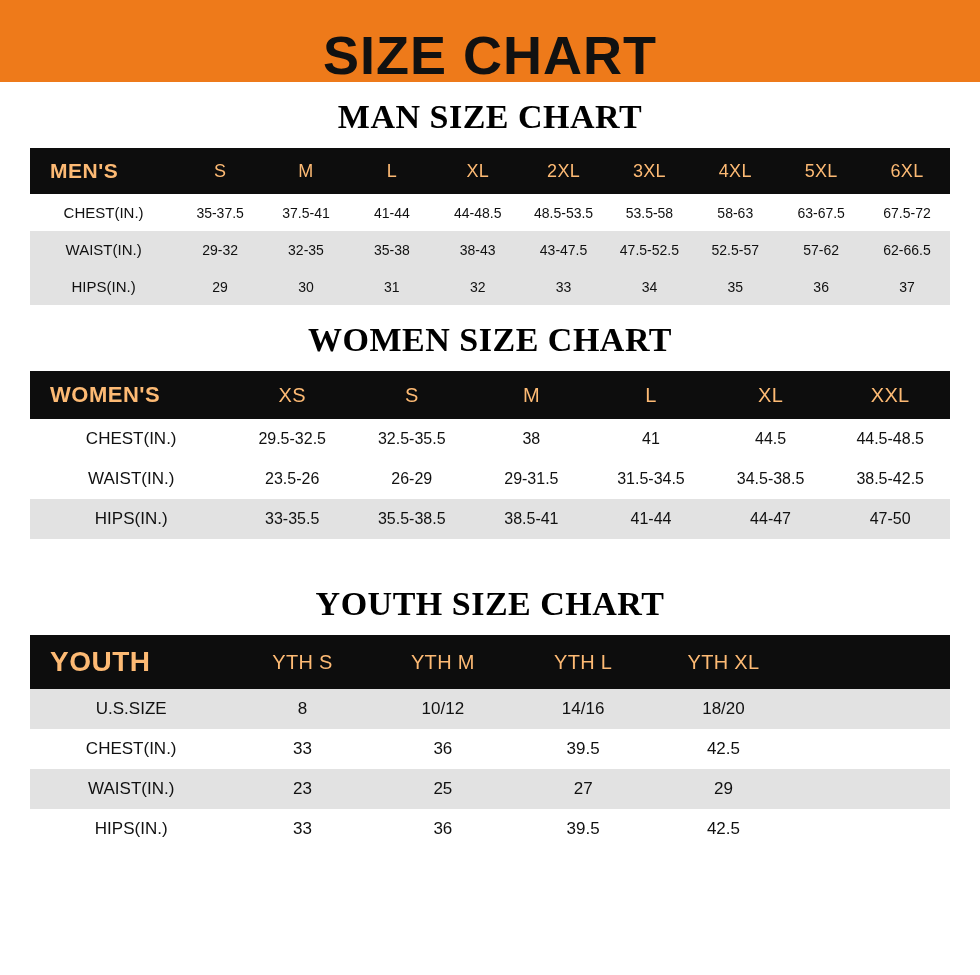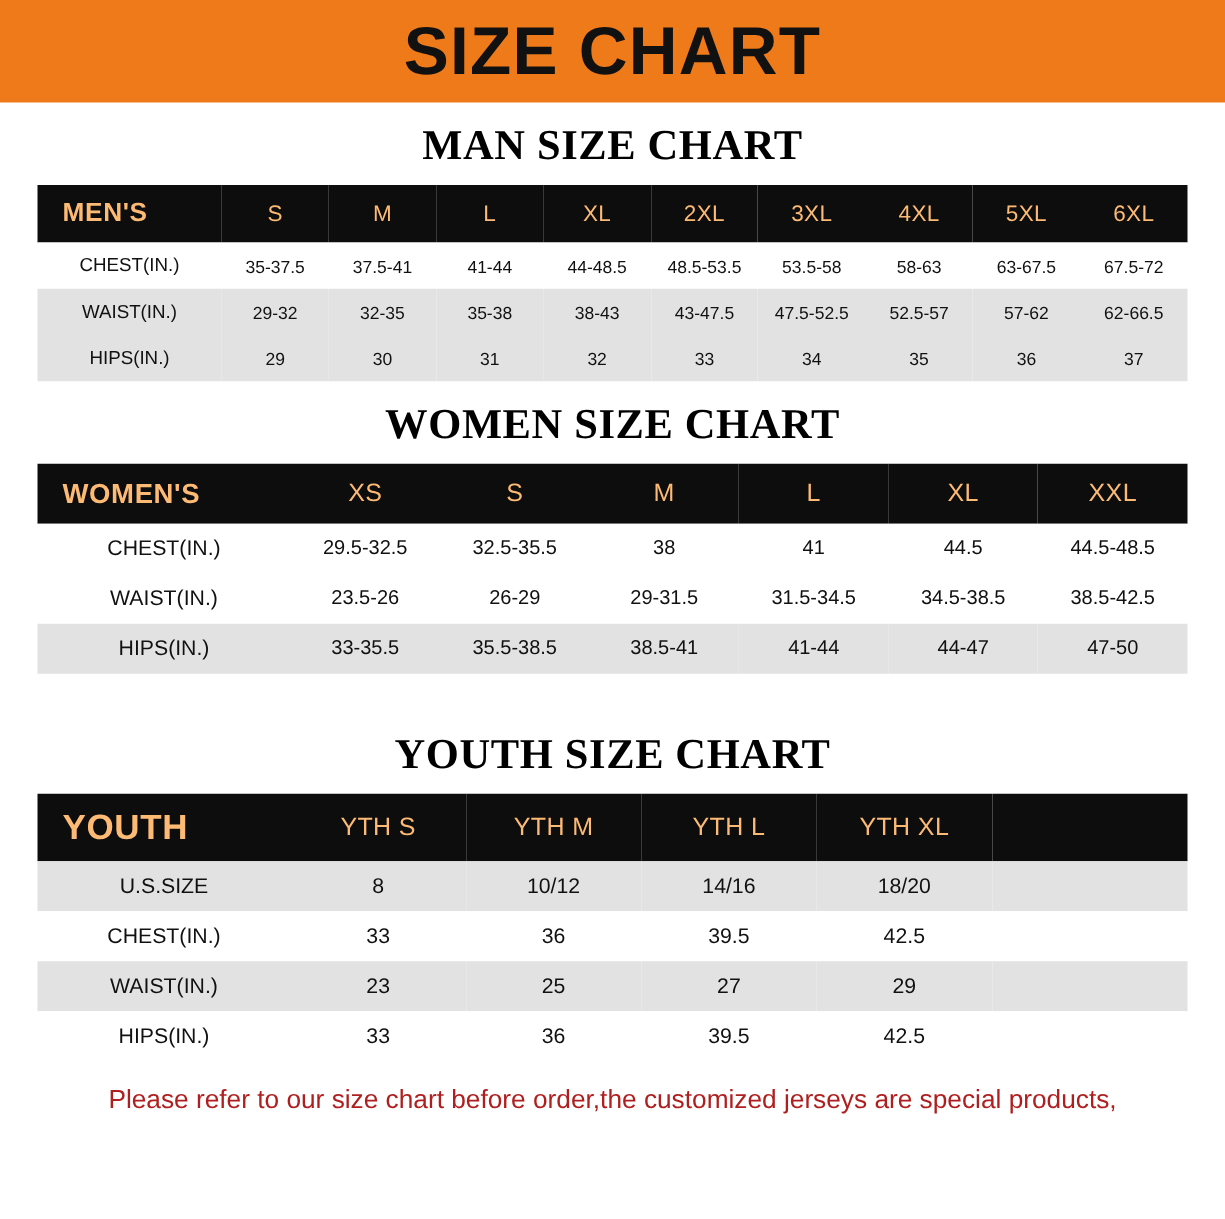--- a/index.html
+++ b/index.html
@@ -13,21 +13,21 @@
     height: 975px;
     font-family: "Liberation Sans", sans-serif;
     color: #000;
     overflow: hidden;
   }
 
   .banner {
     background: #ee7a1a;
     height: 82px;
     display: flex;
-    align-items: center;
+    align-items: flex-end;
     justify-content: center;
   }
   .banner-title {
     font-family: "Liberation Sans", sans-serif;
     font-weight: bold;
     font-size: 54px;
     letter-spacing: 1px;
     color: #111;
     line-height: 1;
     margin: 0;
@@ -272,14 +272,13 @@
         <td>36</td>
         <td>39.5</td>
         <td>42.5</td>
         <td></td>
       </tr>
     </tbody>
   </table>
 </div>
 
 <div class="notice">
-  <div>Please refer to our size chart before order,the customized jerseys are special products,</div>
 </div>
 
 </body></html>

